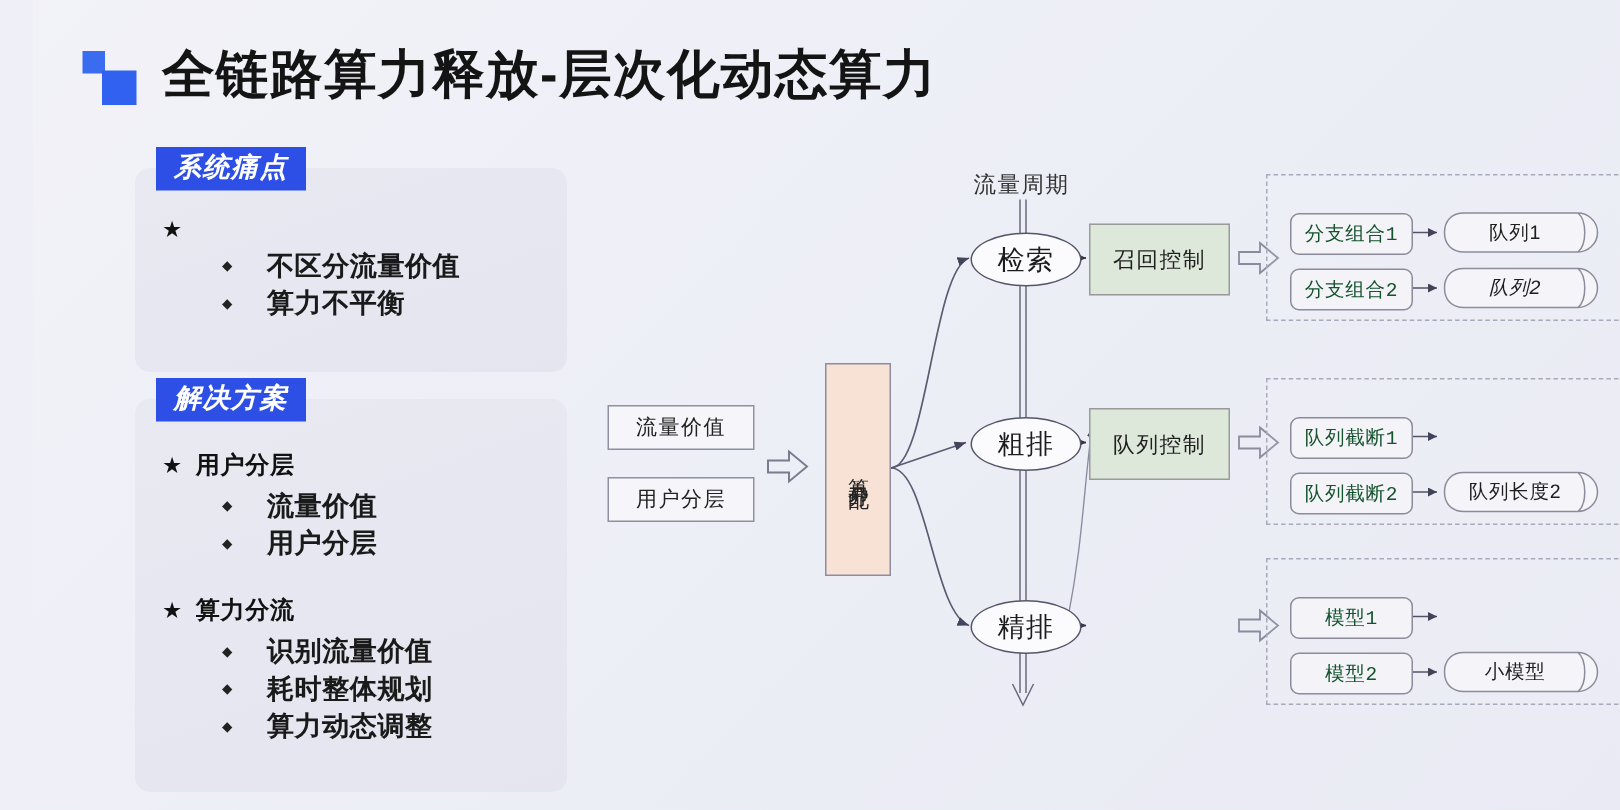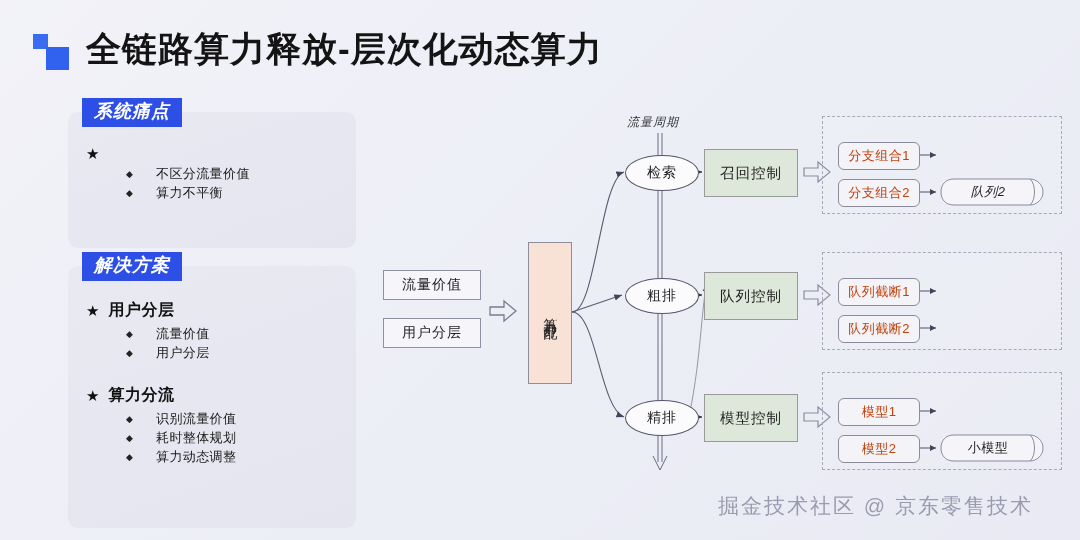--- a/index.html
+++ b/index.html
@@ -3,82 +3,82 @@
 <meta charset="utf-8">
 <style>
   html,body{margin:0;padding:0;}
   body{
     width:1080px;height:540px;overflow:hidden;
     background:#eff0f7;
     font-family:"Liberation Sans","DejaVu Sans",sans-serif;
     color:#1c1c1c;
     position:relative;
   }
-  .slide{position:absolute;inset:0;background:linear-gradient(135deg,#f2f2f8 0%,#eceef6 55%,#e9eaf3 100%);}
+  .slide{position:absolute;inset:0;background:linear-gradient(135deg,#f2f2f8 0%,#eceef6 55%,#e9eaf3 100%);margin-left:22px;}
 
   
   .header{position:absolute;left:0;top:0;width:1080px;height:92px;}
   .logo-mark{position:absolute;left:33px;top:34px;width:40px;height:36px;}
   .logo-sq-small{position:absolute;left:0;top:0;width:15px;height:15px;background:#3a6cf0;}
   .logo-sq-big{position:absolute;left:13px;top:13px;width:23px;height:23px;background:#3162ef;}
   .page-title{position:absolute;left:86px;top:26px;font-size:35px;font-weight:bold;letter-spacing:1px;color:#141414;white-space:nowrap;}
 
   
   .panel{position:absolute;background:linear-gradient(160deg,#e8e9f1 0%,#e4e5ef 100%);border-radius:10px;}
   #panel-pain{left:68px;top:112px;width:288px;height:136px;}
   #panel-solution{left:68px;top:266px;width:288px;height:262px;}
   .badge{position:absolute;left:14px;top:-14px;background:#2d4fe6;color:#fff;font-size:18px;font-weight:bold;padding:4px 12px 5px;letter-spacing:1px;line-height:1.1;font-style:italic;}
   .panel-body{position:absolute;left:0;top:26px;width:288px;}
   .star-row{display:flex;align-items:center;gap:9px;margin:8px 0 2px 18px;}
   .star-glyph{font-size:15px;line-height:1;color:#111;}
   .star-text{font-size:16px;font-weight:bold;letter-spacing:.5px;color:#111;}
   .sub-list{margin:4px 0 0 0;padding:0;list-style:none;}
   .sub-item{display:flex;align-items:center;margin:1px 0 1px 58px;}
   .sub-bullet{font-size:9px;color:#222;line-height:1;width:30px;display:inline-block;}
-  .sub-text{font-size:13px;color:#1a1a1a;letter-spacing:.4px;}
+  .sub-text{font-size:18px;color:#1a1a1a;letter-spacing:.4px;font-weight:bold;}
   .gap{height:14px;}
 
   
   .in-box{position:absolute;width:96px;height:28px;border:1px solid #8f8fa4;background:#f6f6fa;
           display:flex;align-items:center;justify-content:center;font-size:14px;color:#222;letter-spacing:1px;}
   #in-traffic{left:383px;top:270px;}
   #in-user{left:383px;top:318px;}
 
   .blockarrow{position:absolute;width:30px;height:26px;}
   .blockarrow svg{display:block;}
 
   #alloc-box{position:absolute;left:528px;top:242px;width:42px;height:140px;border:1px solid #8d8d9e;
              background:#f7e2d5;display:flex;align-items:center;justify-content:center;}
   #alloc-box .vtext{font-size:14px;letter-spacing:3px;color:#232323;writing-mode:vertical-rl;text-orientation:upright;line-height:1.25;}
 
   .flow-svg{position:absolute;left:0;top:0;width:1080px;height:540px;pointer-events:none;}
 
   .ellipse-node{position:absolute;width:72px;height:34px;border:1px solid #55556a;border-radius:50%;
                 background:#fbfbfd;display:flex;align-items:center;justify-content:center;
-                font-size:14px;color:#1c1c1c;letter-spacing:1px;}
+                font-size:18px;color:#1c1c1c;letter-spacing:1px;}
   #node-retrieve{left:625px;top:155px;}
   #node-coarse{left:625px;top:278px;}
   #node-fine{left:625px;top:400px;}
 
-  .cycle-label{position:absolute;left:627px;top:114px;font-size:12px;color:#333;letter-spacing:1px;font-style:italic;}
+  .cycle-label{position:absolute;left:627px;top:114px;font-size:15px;color:#333;letter-spacing:1px;}
 
   .ctrl-box{position:absolute;width:92px;height:46px;border:1px solid #9a9a9a;background:#dde8da;
             display:flex;align-items:center;justify-content:center;font-size:14.5px;color:#1f1f1f;letter-spacing:1px;}
   #ctrl-recall{left:704px;top:149px;}
   #ctrl-queue{left:704px;top:272px;}
   #ctrl-model{left:704px;top:394px;}
 
   
   .dgroup{position:absolute;width:238px;border:1px dashed #a9a9bb;background:rgba(255,255,255,0.08);}
   #group-top{left:822px;top:116px;height:96px;}
   #group-mid{left:822px;top:252px;height:96px;}
   #group-bot{left:822px;top:372px;height:96px;}
 
   .rrect{position:absolute;width:80px;height:26px;border:1px solid #8b8b9c;border-radius:6px;background:#f3f3f8;
-         display:flex;align-items:center;justify-content:center;font-size:13px;color:#c2410c;letter-spacing:.5px;}
+         display:flex;align-items:center;justify-content:center;font-size:13px;color:#14532d;letter-spacing:.5px;font-family:Liberation Mono, monospace;}
   .qshape{position:absolute;width:104px;height:28px;}
   .qshape svg{display:block;position:absolute;left:0;top:0;}
   .qshape span{position:absolute;left:0;top:0;width:104px;height:28px;display:flex;align-items:center;justify-content:center;
                font-size:13px;color:#1e1e1e;letter-spacing:.5px;padding-right:8px;box-sizing:border-box;}
 
   .watermark{position:absolute;left:718px;top:492px;font-size:21px;color:#9b9bb0;letter-spacing:2px;white-space:nowrap;}
 </style>
 </head>
 <body>
 
@@ -199,57 +199,67 @@
   </div>
 
   <div class="cycle-label">流量周期</div>
 
   <div class="ellipse-node" id="node-retrieve">检索</div>
   <div class="ellipse-node" id="node-fine">精排</div>
   <div class="ellipse-node" id="node-coarse">粗排</div>
 
   <div class="ctrl-box" id="ctrl-queue">队列控制</div>
   <div class="ctrl-box" id="ctrl-recall">召回控制</div>
-  <div class="ctrl-box" id="ctrl-model">模型控制</div>
 
   <div class="blockarrow" style="left:802px;top:159px;">
     <svg width="30" height="26" viewBox="0 0 30 26">
         <path d="M2,9 L16,9 L16,3 L28,13 L16,23 L16,17 L2,17 Z" fill="none" stroke="#8b8b9e" stroke-width="1.2"></path>
       </svg>
   </div>
   <div class="blockarrow" style="left:802px;top:282px;">
     <svg width="30" height="26" viewBox="0 0 30 26">
         <path d="M2,9 L16,9 L16,3 L28,13 L16,23 L16,17 L2,17 Z" fill="none" stroke="#8b8b9e" stroke-width="1.2"></path>
       </svg>
   </div>
   <div class="blockarrow" style="left:802px;top:404px;">
     <svg width="30" height="26" viewBox="0 0 30 26">
         <path d="M2,9 L16,9 L16,3 L28,13 L16,23 L16,17 L2,17 Z" fill="none" stroke="#8b8b9e" stroke-width="1.2"></path>
       </svg>
   </div>
 
   <div class="dgroup" id="group-top"></div>
   <div class="rrect" style="left:838px;top:142px;">分支组合1</div>
   <div class="rrect" style="left:838px;top:179px;">分支组合2</div>
+  <div class="qshape" style="left:940px;top:141px;">
+    <svg width="104" height="28" viewBox="0 0 104 28">
+        <path d="M14,1 L90,1 C96,1 103,6 103,14 C103,22 96,27 90,27 L14,27 C6,27 1,22 1,14 C1,6 6,1 14,1 Z M90,1 C96,6 96,22 90,27" fill="#f4f4f9" stroke="#8b8b9c" stroke-width="1"></path>
+      </svg>
+    <span>队列1</span>
+  </div>
   <div class="qshape" style="left:940px;top:178px;font-style:italic;">
     <svg width="104" height="28" viewBox="0 0 104 28">
         <path d="M14,1 L90,1 C96,1 103,6 103,14 C103,22 96,27 90,27 L14,27 C6,27 1,22 1,14 C1,6 6,1 14,1 Z M90,1 C96,6 96,22 90,27" fill="#f4f4f9" stroke="#8b8b9c" stroke-width="1"></path>
       </svg>
     <span>队列2</span>
   </div>
 
   <div class="dgroup" id="group-mid"></div>
   <div class="rrect" style="left:838px;top:278px;">队列截断1</div>
   <div class="rrect" style="left:838px;top:315px;">队列截断2</div>
+  <div class="qshape" style="left:940px;top:314px;">
+    <svg width="104" height="28" viewBox="0 0 104 28">
+        <path d="M14,1 L90,1 C96,1 103,6 103,14 C103,22 96,27 90,27 L14,27 C6,27 1,22 1,14 C1,6 6,1 14,1 Z M90,1 C96,6 96,22 90,27" fill="#f4f4f9" stroke="#8b8b9c" stroke-width="1"></path>
+      </svg>
+    <span>队列长度2</span>
+  </div>
 
   <div class="dgroup" id="group-bot"></div>
   <div class="rrect" style="left:838px;top:398px;">模型1</div>
   <div class="rrect" style="left:838px;top:435px;">模型2</div>
   <div class="qshape" style="left:940px;top:434px;">
     <svg width="104" height="28" viewBox="0 0 104 28">
         <path d="M14,1 L90,1 C96,1 103,6 103,14 C103,22 96,27 90,27 L14,27 C6,27 1,22 1,14 C1,6 6,1 14,1 Z M90,1 C96,6 96,22 90,27" fill="#f4f4f9" stroke="#8b8b9c" stroke-width="1"></path>
       </svg>
     <span>小模型</span>
   </div>
 
-  <div class="watermark">掘金技术社区 @ 京东零售技术</div>
 
 </div>
 
 </body></html>

